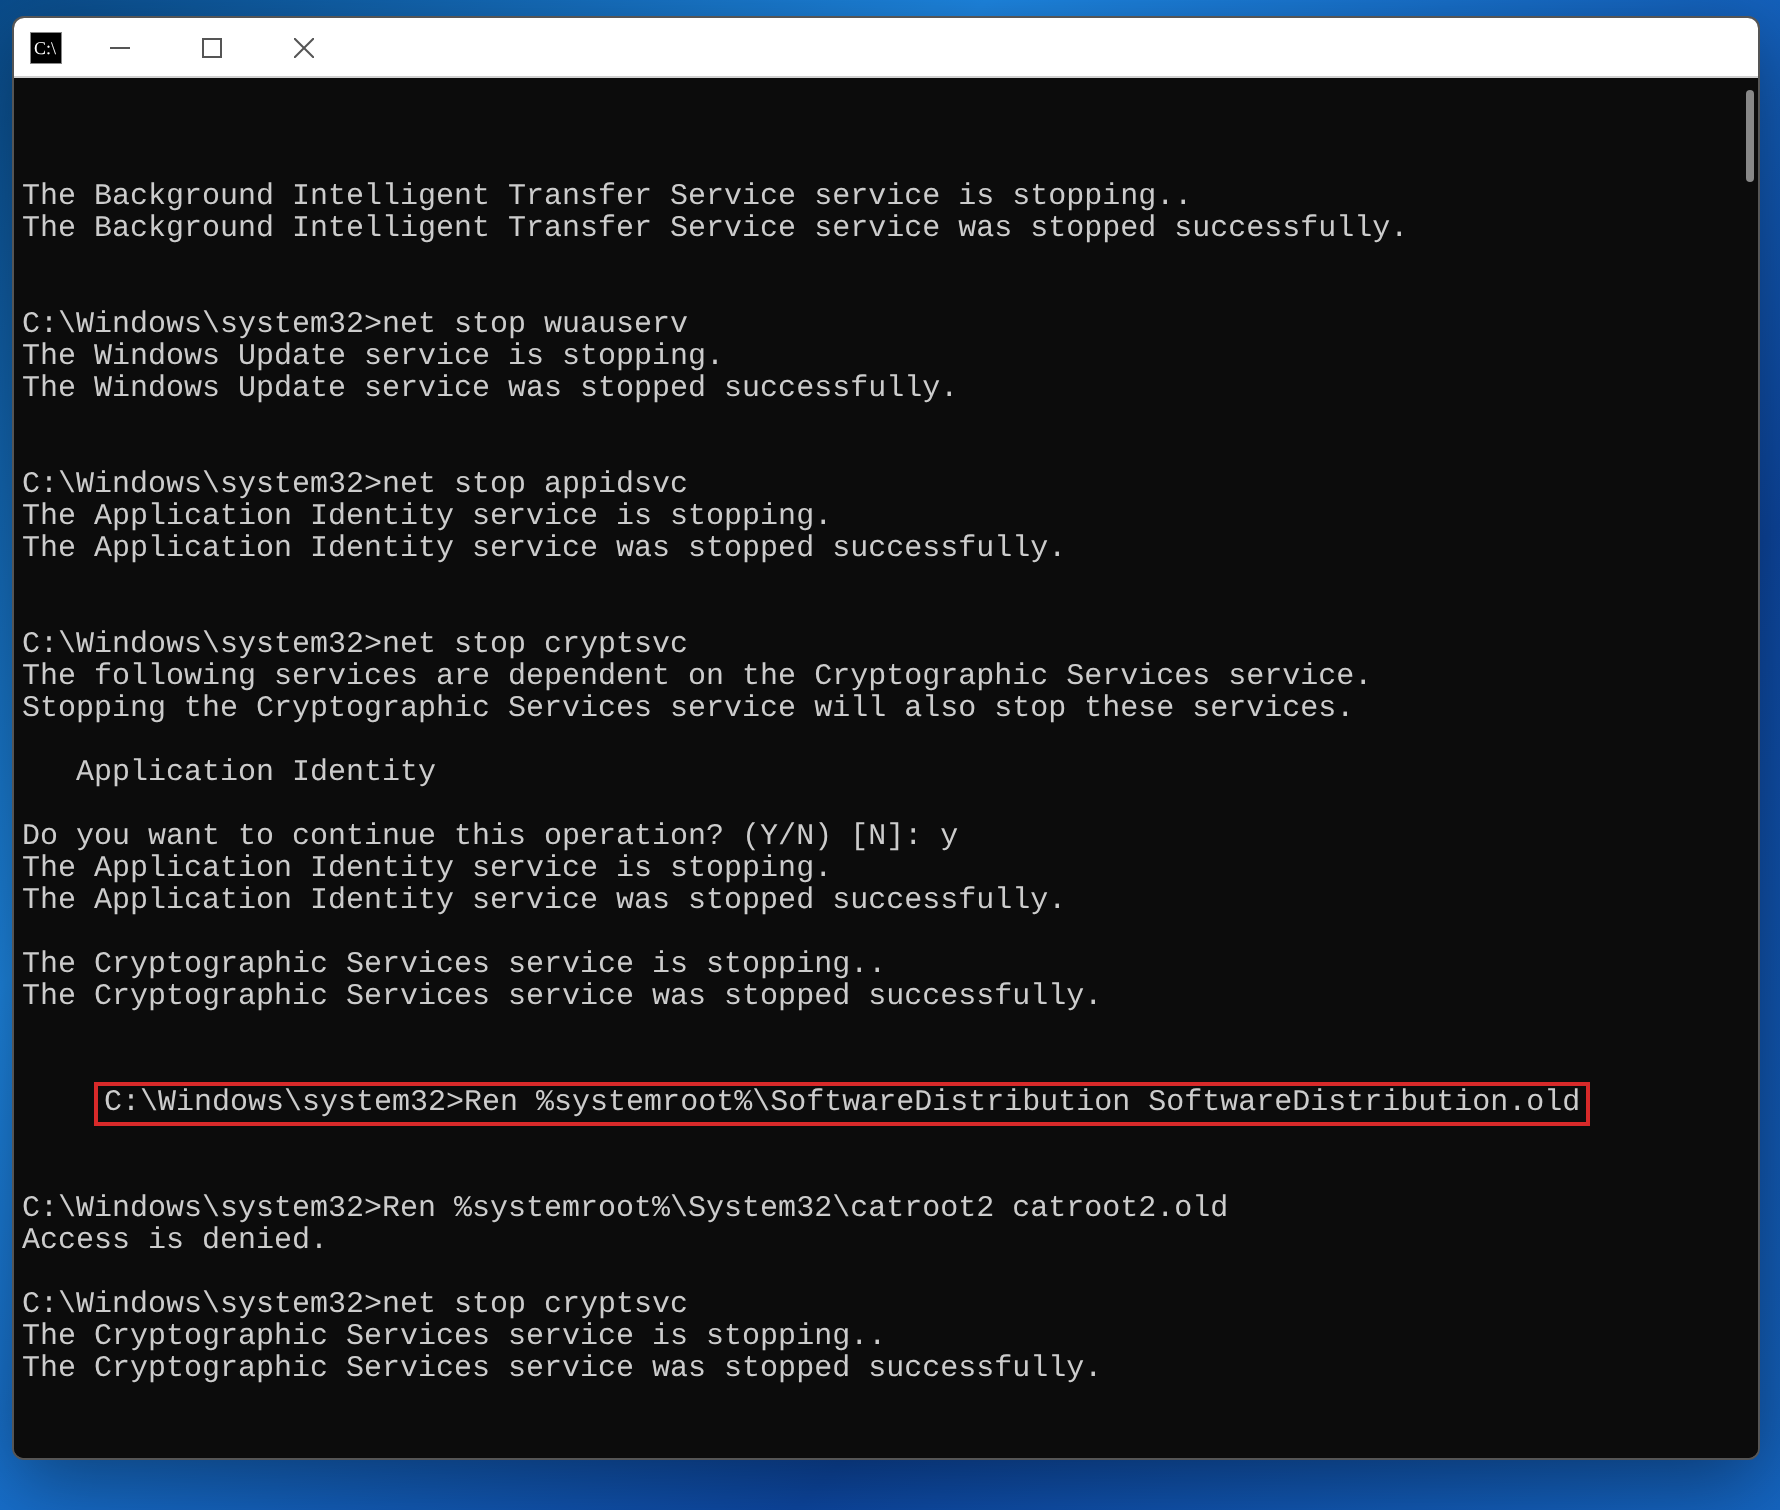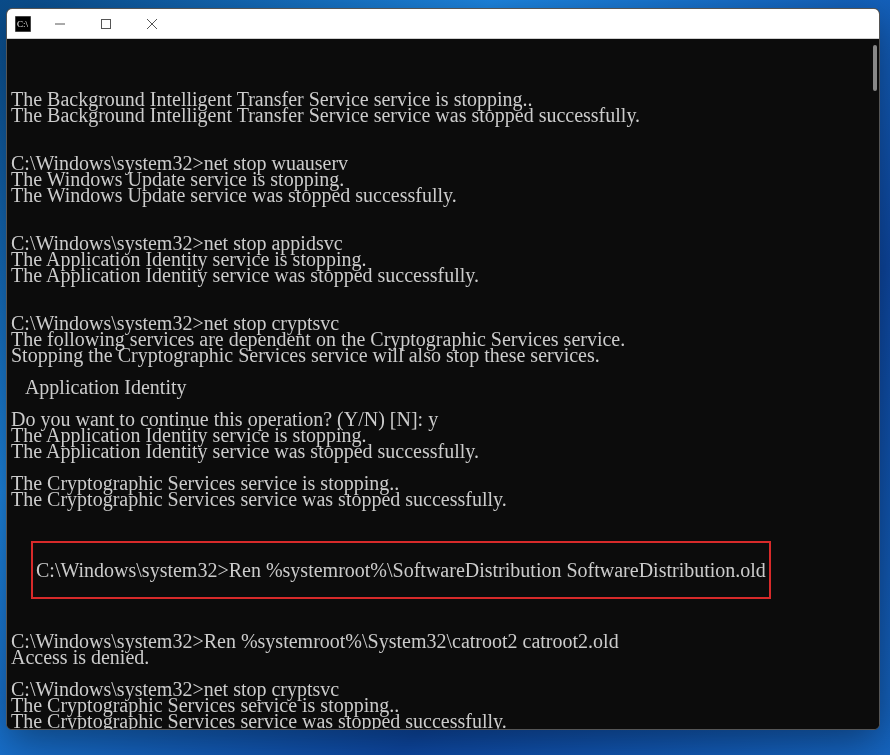--- a/index.html
+++ b/index.html
@@ -57,42 +57,42 @@
     display: flex;
     align-items: center;
     justify-content: center;
     color: #555;
   }
   .win-btn svg { width: 10px; height: 10px; }
   .terminal {
     flex: 1;
     background: #0c0c0c;
     color: #cccccc;
-    font-family: Liberation Serif, serif;
-    font-size: 20px;
+    font-family: Liberation Mono, monospace;
+    font-size: 15px;
     line-height: 16px;
     padding: 4px 0 4px 4px;
     white-space: pre;
     overflow: hidden;
     position: relative;
   }
   .scrollbar {
     position: absolute;
     right: 2px;
     top: 6px;
     width: 4px;
     height: 46px;
     background: #888;
     border-radius: 2px;
   }
   .line { height: 16px; }
   .highlight {
     display: inline-block;
     border: 2px solid #d82a2a;
-    padding: 19px 3px;
+    padding: 1px 3px;
     margin: 2px 0;
     line-height: 16px;
   }
 </style>
 </head>
 <body>
 
 <div class="window">
   <div class="titlebar">
     <span class="titlebar-icon">

